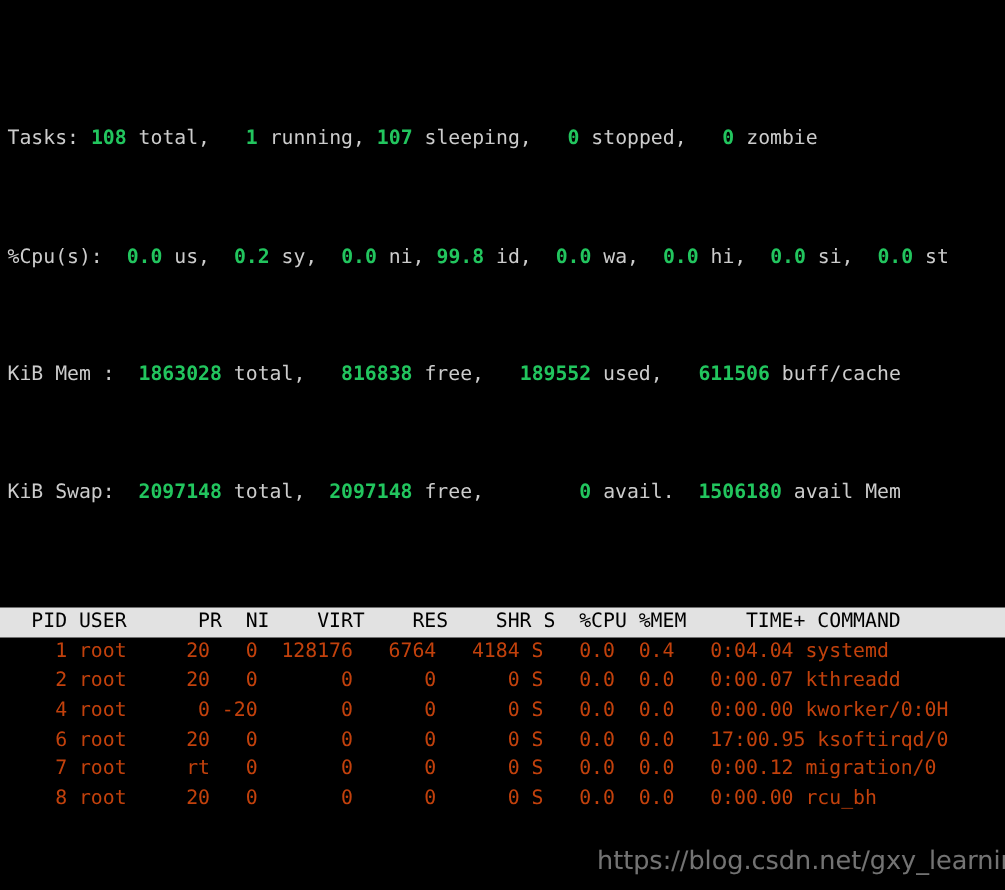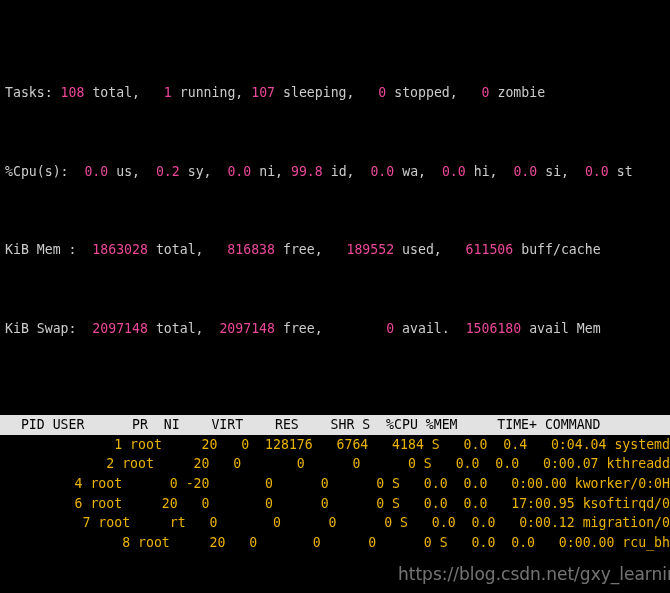--- a/index.html
+++ b/index.html
@@ -34,50 +34,49 @@
     padding-top: 5px;
     padding-left: 5px;
     white-space: pre;
   }
   .sline {
     white-space: pre;
     height: 19.6px;
     color: #cccccc;
   }
   .b {
-    color: #ec4899;
-    font-weight: normal;
+    color: #22c55e;
+    font-weight: bold;
   }
 
   .spacer {
     height: 6px;
   }
 
   .colhead {
     background: #e2e2e2;
     color: #000000;
     white-space: pre;
     height: 20px;
     line-height: 20px;
     padding-left: 5px;
-    margin-top: 12px;
+    margin-top: 2px;
     font-weight: normal;
     width: 670px;
     box-sizing: border-box;
   }
 
   .rows {
     padding-left: 5px;
   }
   .prow {
     white-space: pre;
     height: 19.6px;
     line-height: 19.6px;
-    color: #eab308;
-    text-align: right;
+    color: #c2410c;
   }
 
   #watermark {
     position: absolute;
     left: 398px;
     top: 565px;
     font-family: "DejaVu Sans", "Liberation Sans", sans-serif;
     font-size: 17px;
     color: rgba(255,255,255,0.45);
     white-space: nowrap;

